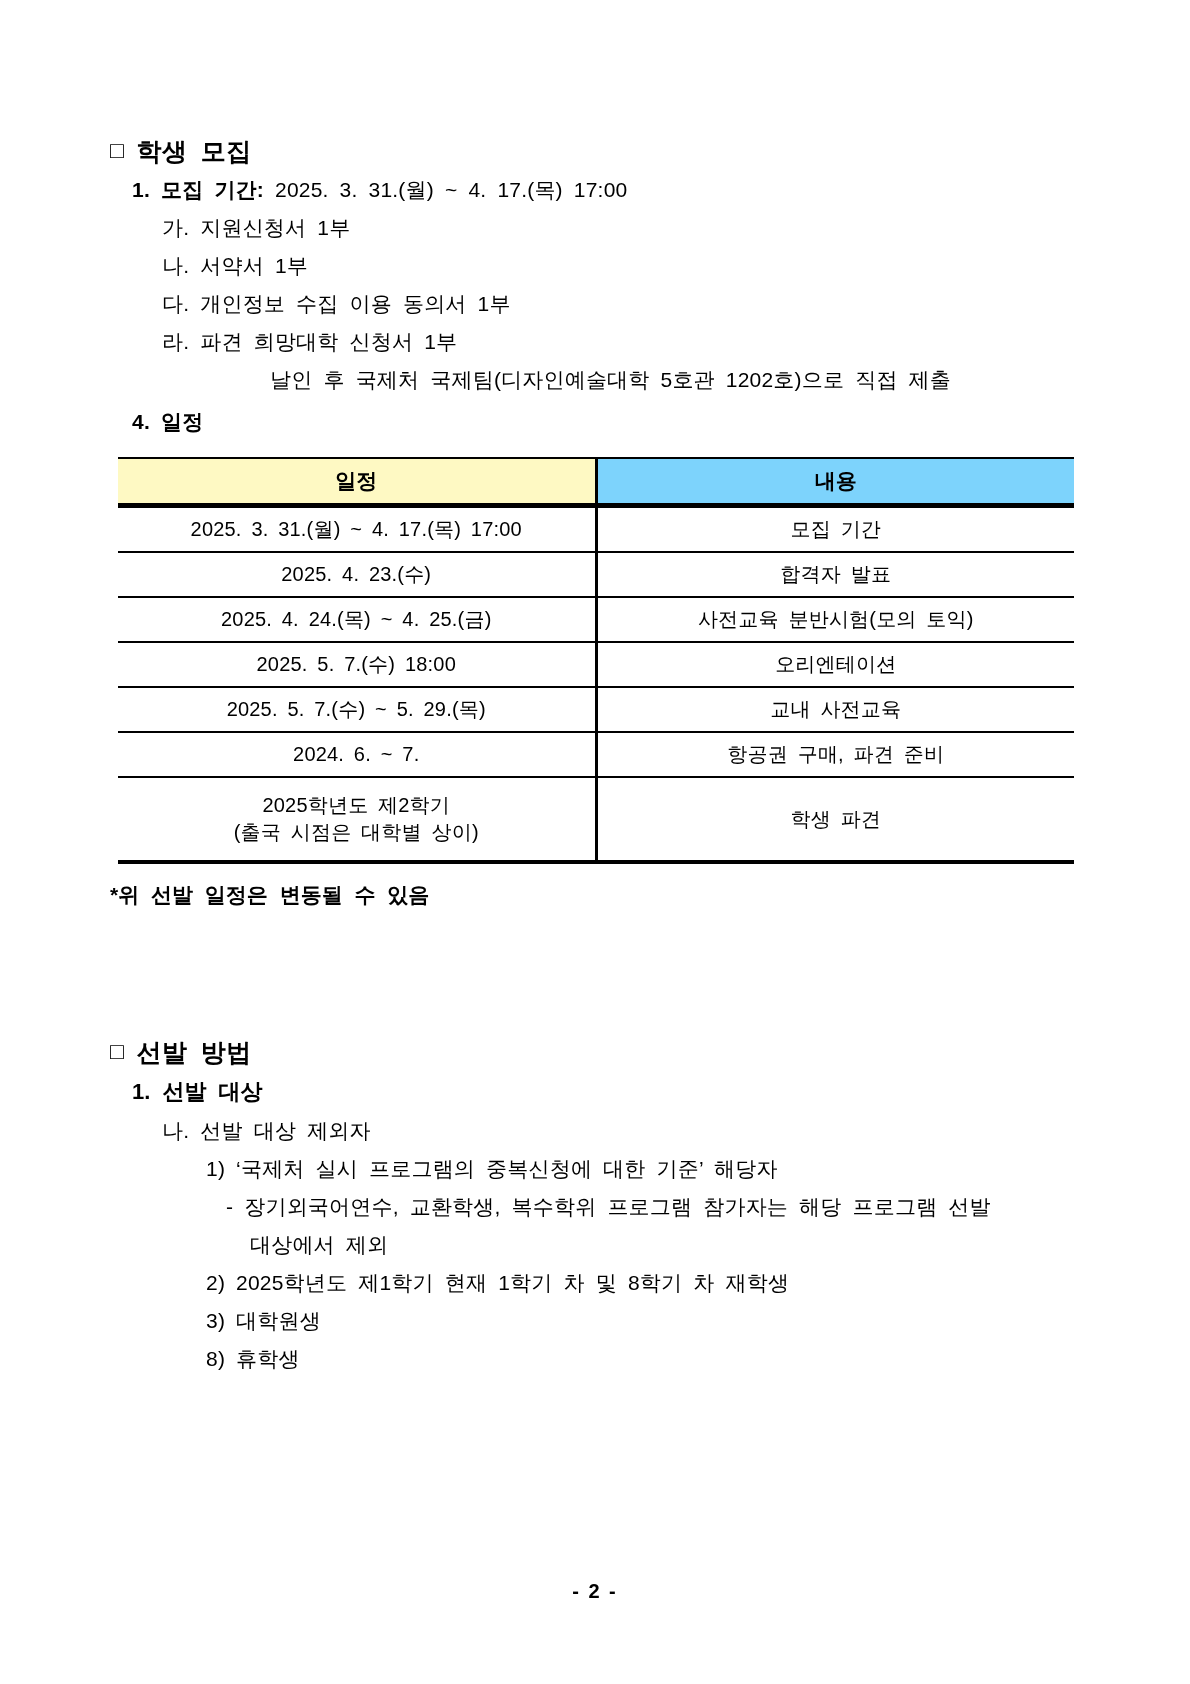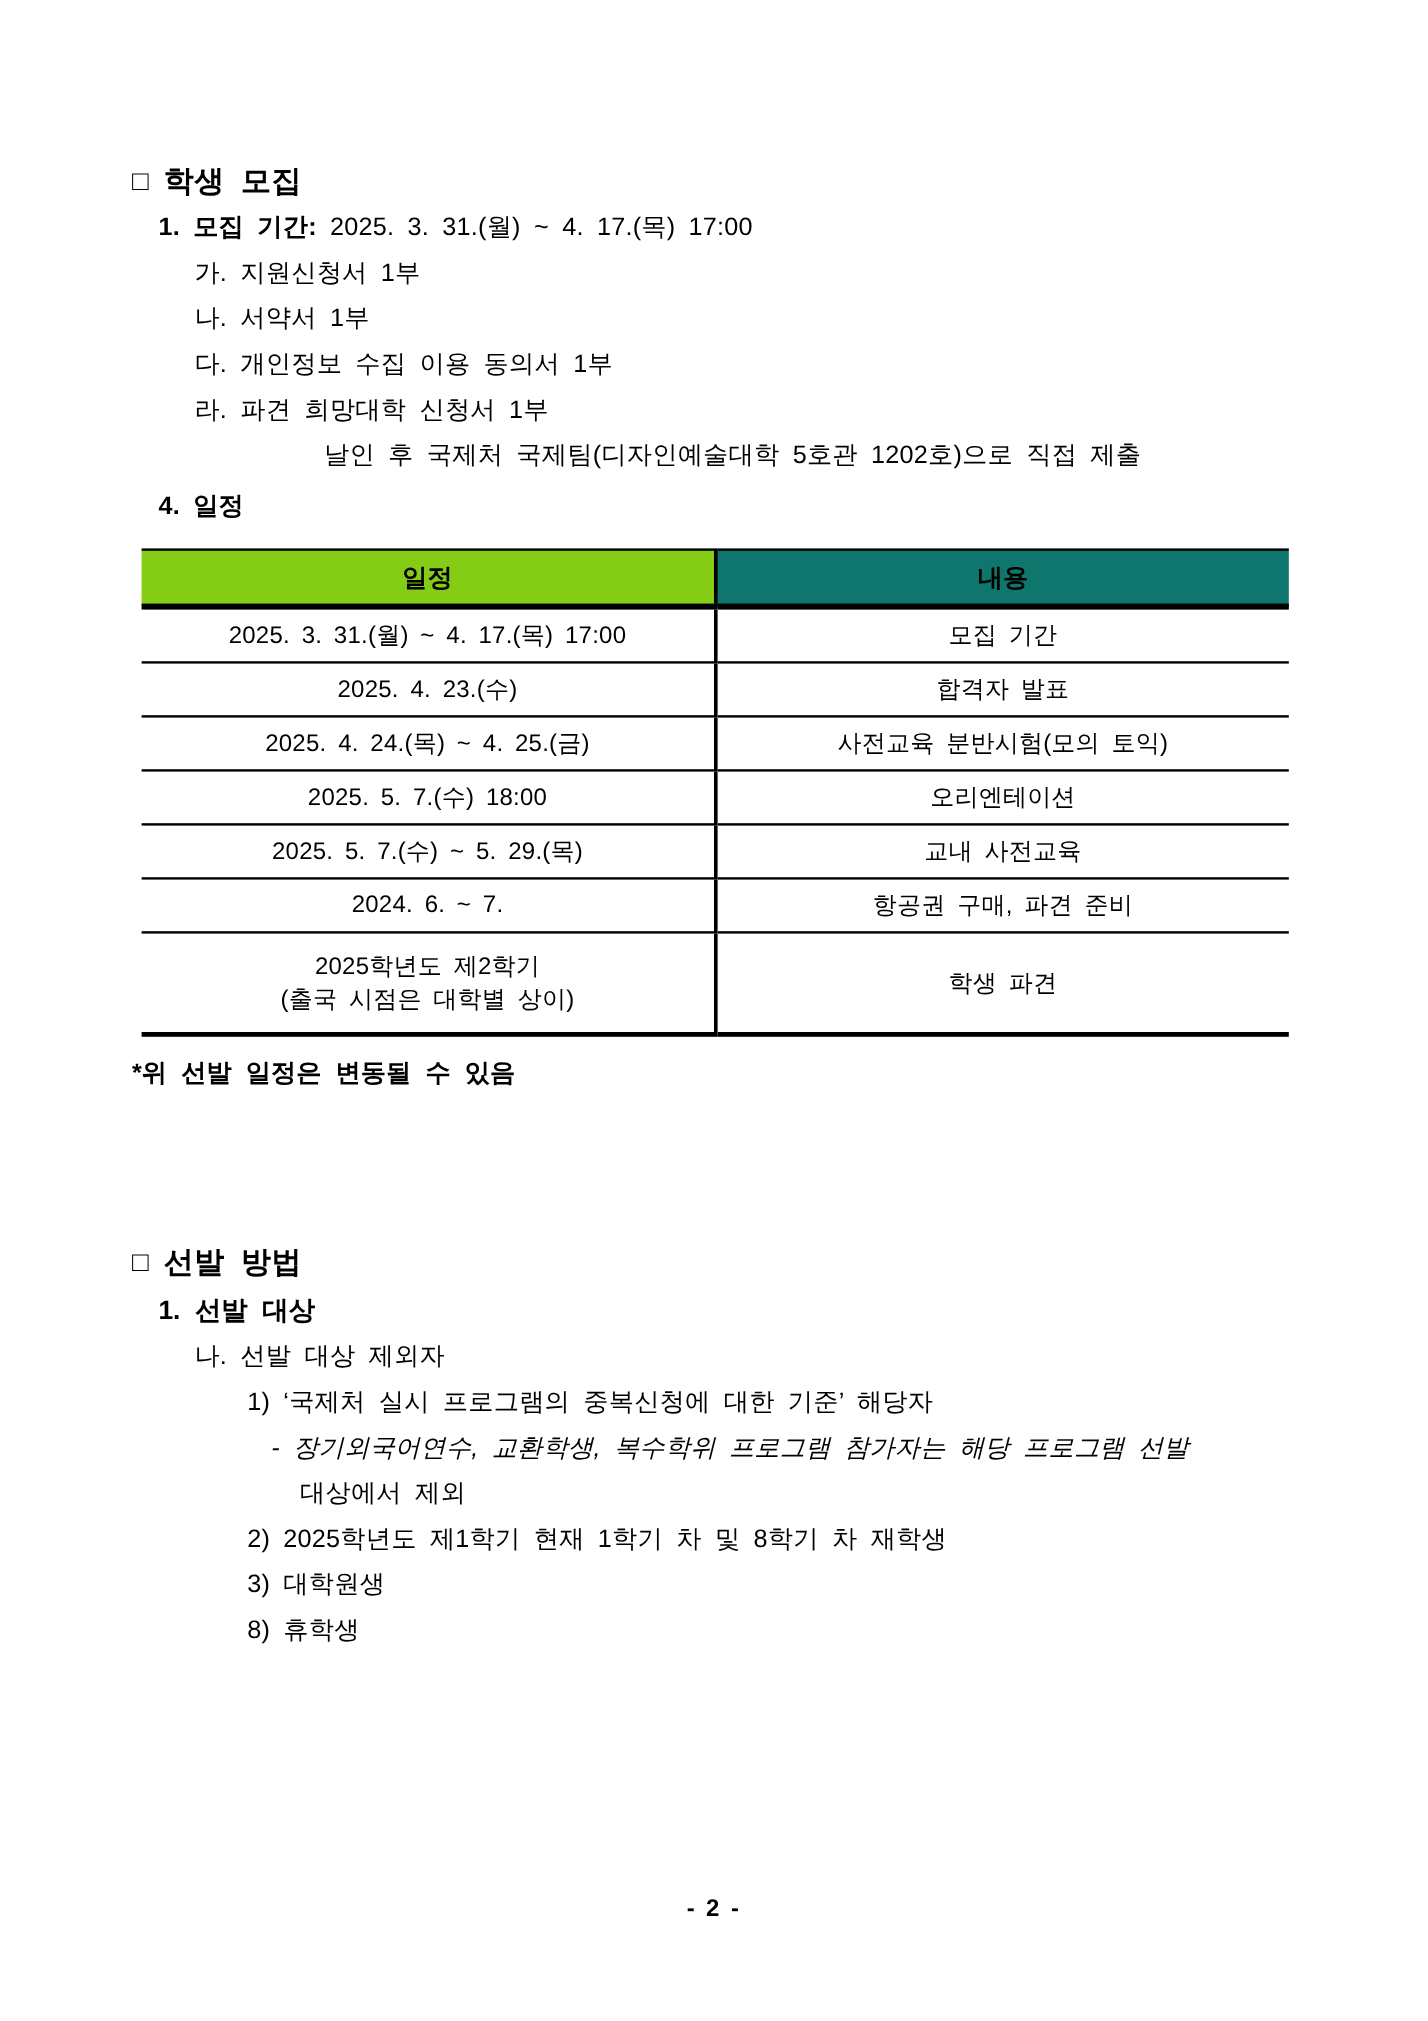--- a/index.html
+++ b/index.html
@@ -22,21 +22,21 @@
     display: flex; align-items: center; gap: 12px;
   }
   .box-glyph { font-size: 23px; font-weight: 400; line-height: 1; transform: translateY(-1px); }
 
   
   .line { font-size: 21px; line-height: 38px; word-spacing: 5px; letter-spacing: 0.2px; white-space: nowrap; }
   .bold { font-weight: 700; }
   .lvl1 { padding-left: 22px; }   
   .lvl2 { padding-left: 52px; }   
   .lvl3 { padding-left: 96px; }   
-  .lvl4 { padding-left: 116px; font-style: italic; }  
+  .lvl4 { padding-left: 116px; }  
   .lvl5 { padding-left: 140px; }  
   .hang { padding-left: 160px; }  
   .label { font-weight: 700; }
   .value { font-weight: 400; }
 
   
   .table-wrap { margin-top: 16px; margin-left: 8px; width: 956px; }
   table.schedule {
     border-collapse: collapse;
     width: 956px;
@@ -105,22 +105,22 @@
   <div class="line lvl2">라. 파견 희망대학 신청서 1부</div>
 
   <div class="line hang">날인 후 국제처 국제팀(디자인예술대학 5호관 1202호)으로 직접 제출</div>
 
   <div class="line lvl1 bold" style="margin-top:4px;">4. 일정</div>
 
   <div class="table-wrap">
     <table class="schedule">
       <thead>
         <tr>
-          <th style="background-color: #84cc16;">일정</th>
-          <th style="background-color: #0f766e;">내용</th>
+          <th style="background-color: #fef9c3;">일정</th>
+          <th style="background-color: #7dd3fc;">내용</th>
         </tr>
       </thead>
       <tbody>
         <tr>
           <td>2025. 3. 31.(월) ~ 4. 17.(목) 17:00</td>
           <td>모집 기간</td>
         </tr>
         <tr>
           <td>2025. 4. 23.(수)</td>
           <td>합격자 발표</td>

